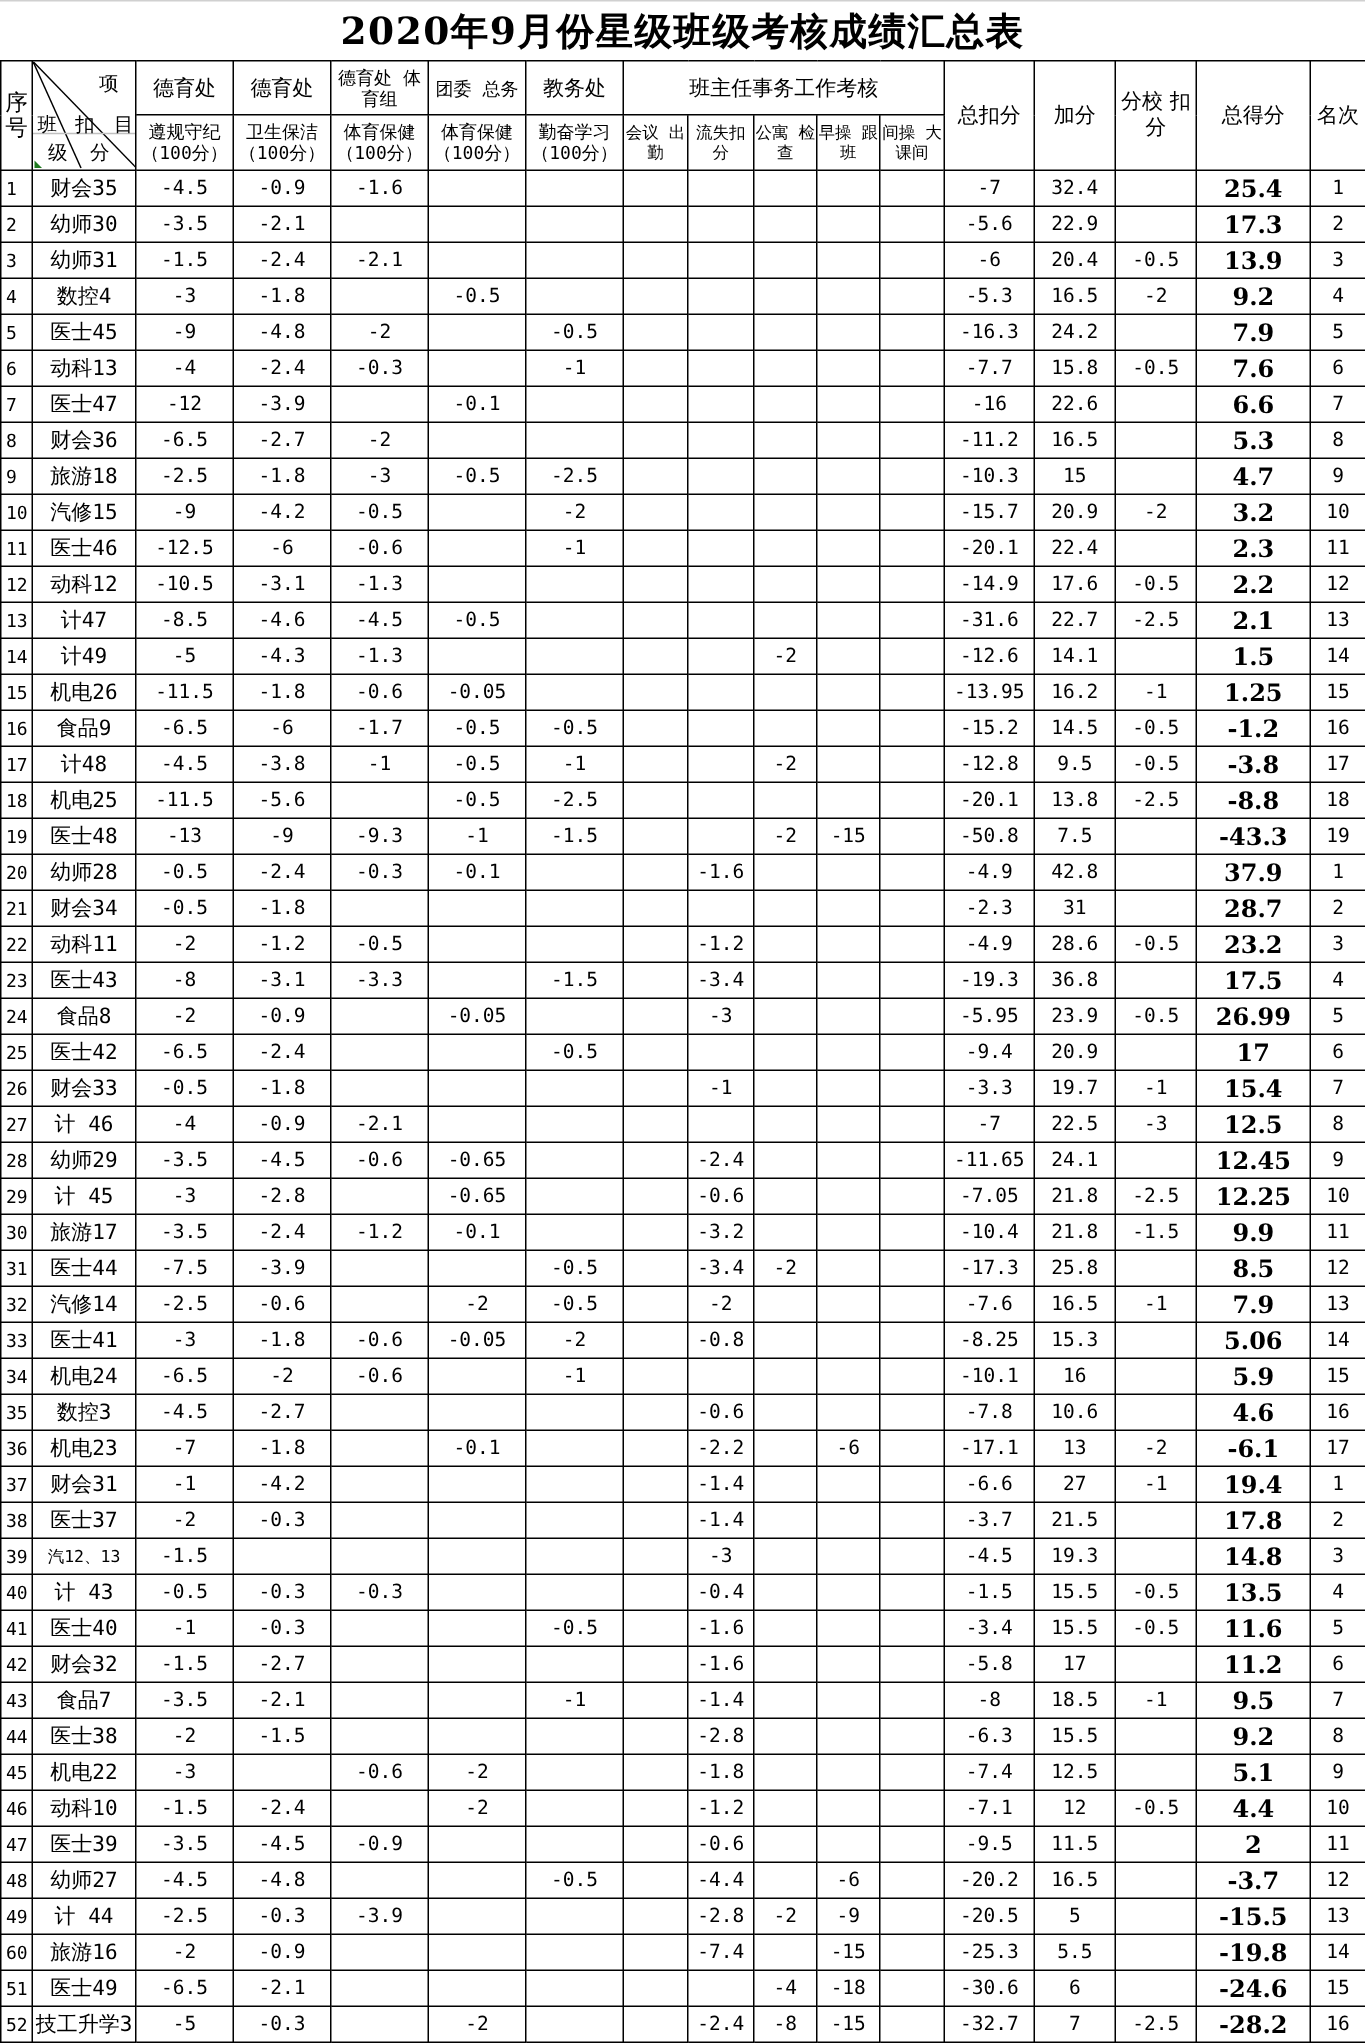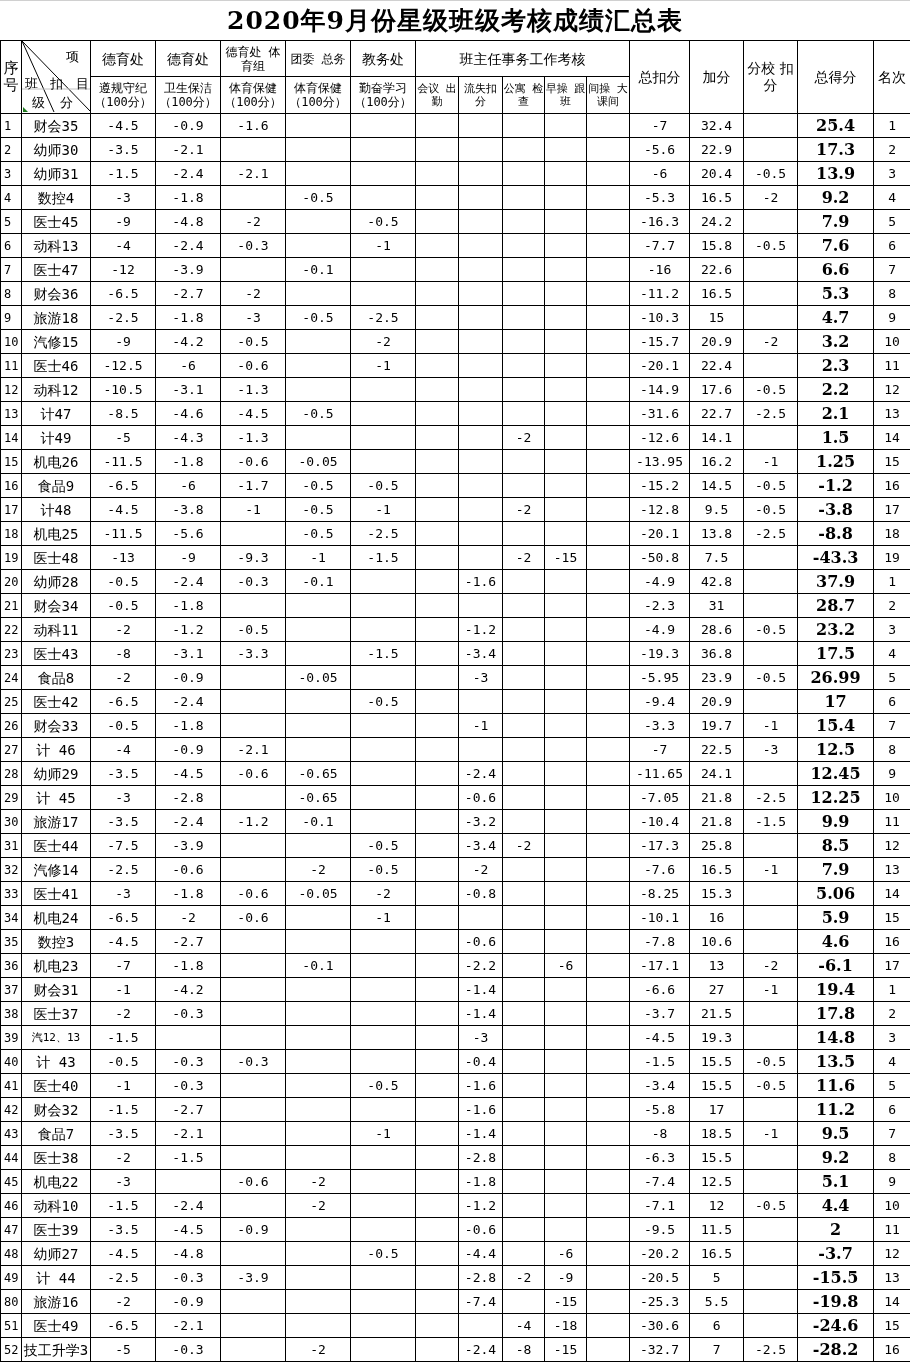--- a/index.html
+++ b/index.html
@@ -1042,21 +1042,21 @@
         <td>-2</td>
         <td>-9</td>
         <td></td>
         <td>-20.5</td>
         <td>5</td>
         <td></td>
         <td class="total">-15.5</td>
         <td>13</td>
       </tr>
       <tr class="dr">
-        <td class="idx">80</td>
+        <td class="idx">60</td>
         <td class="cls">旅游16</td>
         <td>-2</td>
         <td>-0.9</td>
         <td></td>
         <td></td>
         <td></td>
         <td></td>
         <td>-7.4</td>
         <td></td>
         <td>-15</td>

